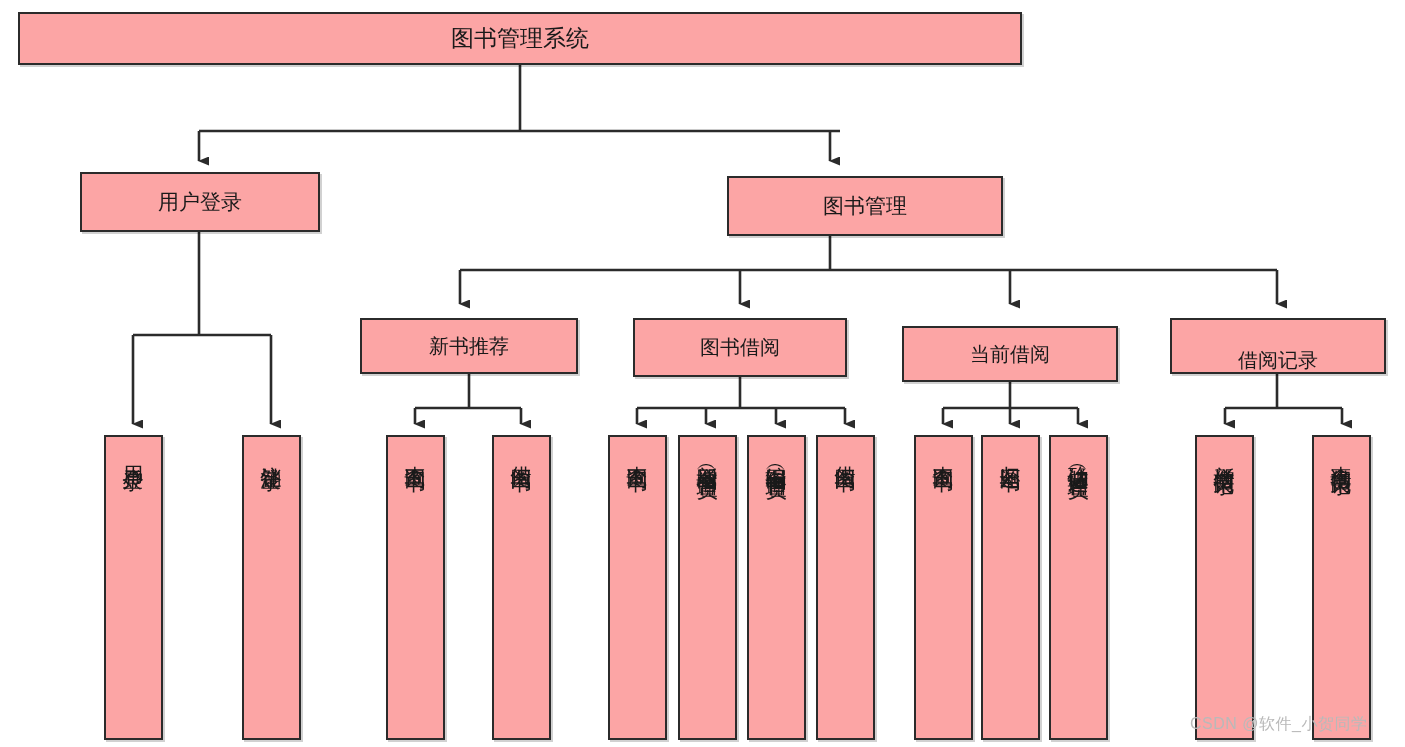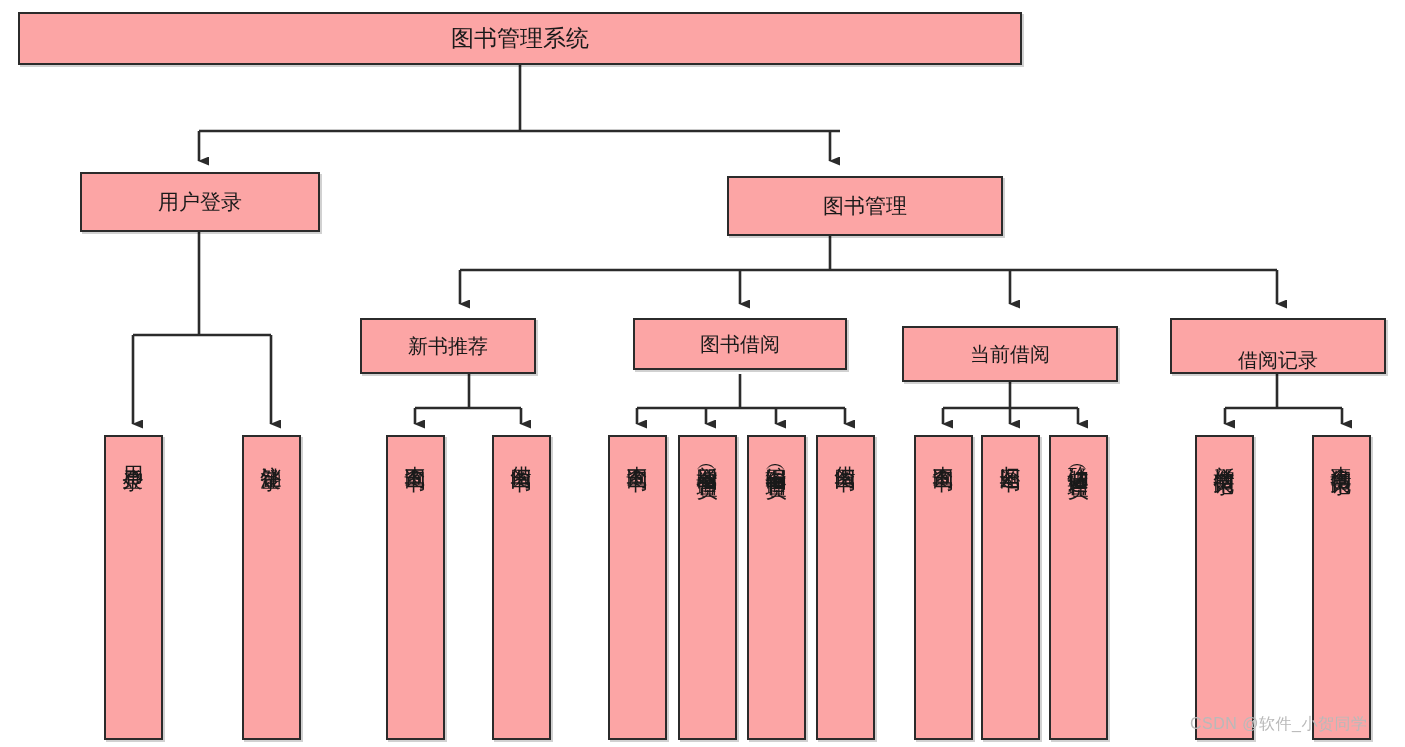--- a/index.html
+++ b/index.html
@@ -128,25 +128,25 @@
   </div>
 
   <div class="node lvl1" style="left:80px; top:172px; width:240px; height:60px;">
     <span class="label">用户登录</span>
   </div>
 
   <div class="node lvl1" style="left:712px; top:176px; width:276px; height:60px;margin-left:15px;">
     <span class="label">图书管理</span>
   </div>
 
-  <div class="node lvl2" style="left:360px; top:318px; width:176px; height:56px;">
+  <div class="node lvl2" style="left:360px; top:318px; width:218px; height:56px;">
     <span class="label">新书推荐</span>
   </div>
 
-  <div class="node lvl2" style="left:633px; top:318px; width:214px; height:52px;">
+  <div class="node lvl2" style="left:633px; top:318px; width:214px; height:59px;">
     <span class="label">图书借阅</span>
   </div>
 
   <div class="node lvl2" style="left:902px; top:326px; width:216px; height:56px;">
     <span class="label">当前借阅</span>
   </div>
 
   <div class="node lvl2" style="left:1170px; top:318px; width:216px; height:56px;align-items:flex-end;">
     <span class="label">借阅记录</span>
   </div>

